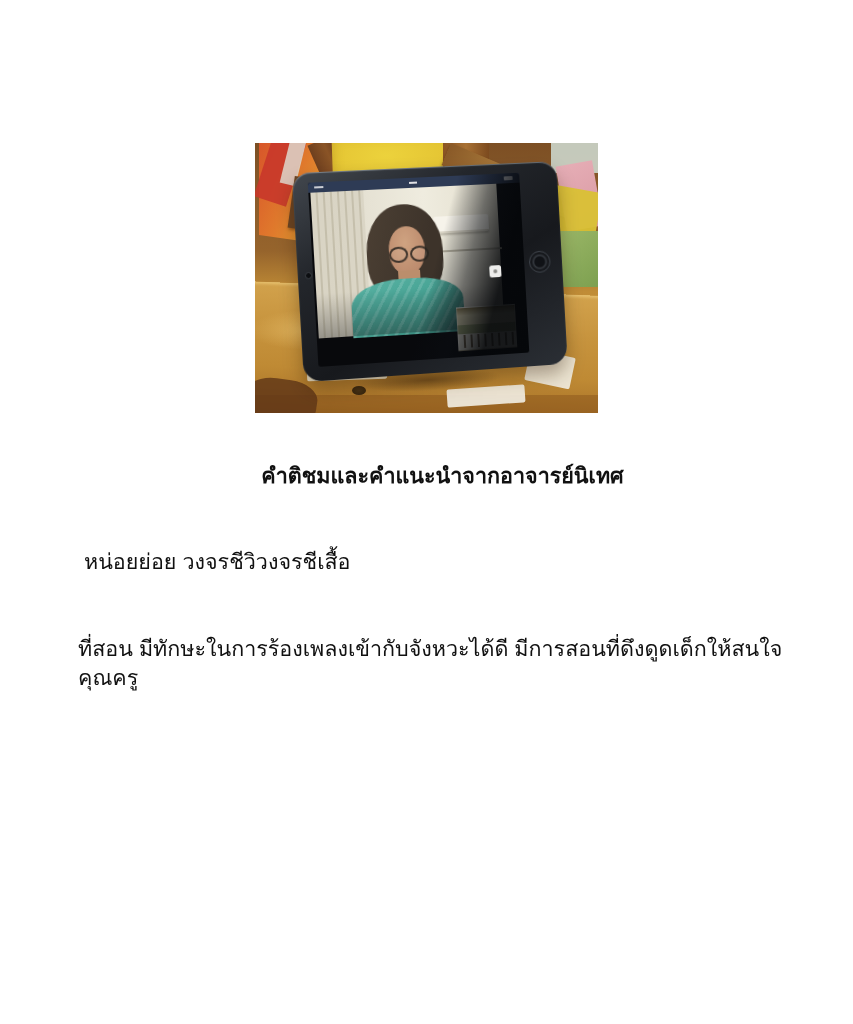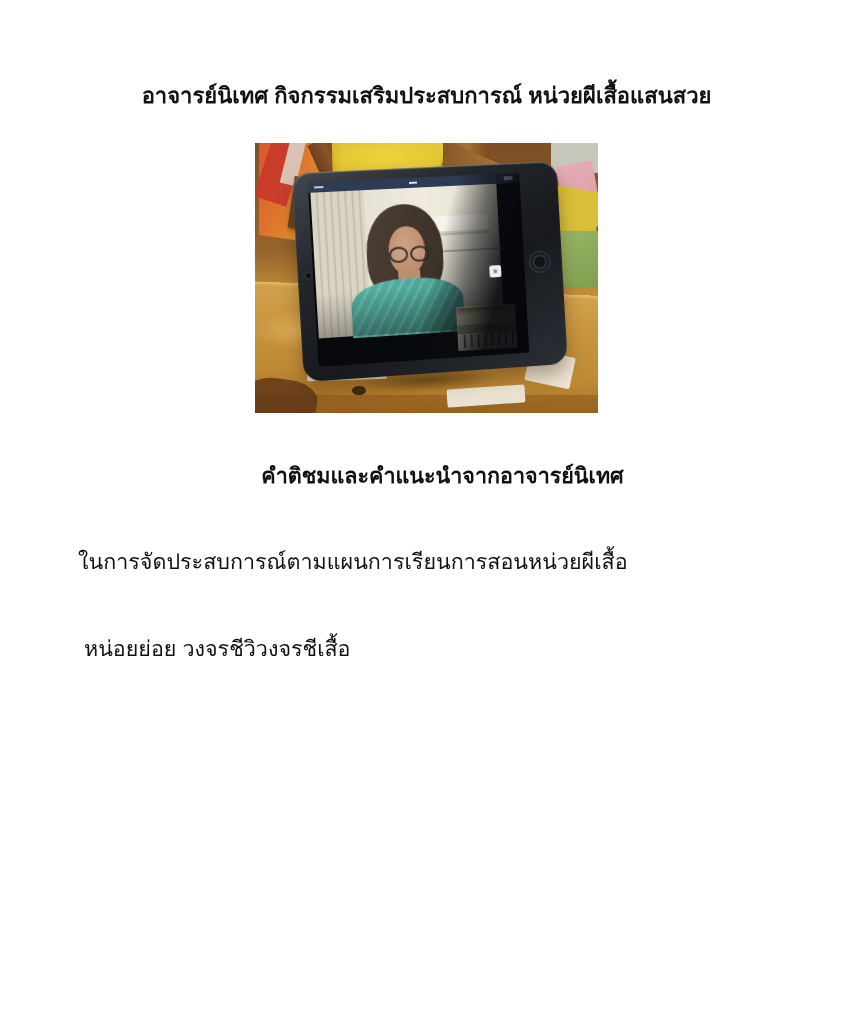--- a/index.html
+++ b/index.html
@@ -114,21 +114,20 @@
   .glare { left:0; top:0; width:212px; height:182px;
     background:linear-gradient(108deg, rgba(0,0,0,0) 55%, rgba(10,13,18,.55) 68%, rgba(5,7,10,.92) 82%); }
   .cam-flip { left:176px; top:92px; width:12px; height:12px; background:rgba(248,248,246,.95); border-radius:2.5px; }
   .cam-flip-dot { left:4px; top:4px; width:4px; height:4px; background:#8a8a86; border-radius:50%; }
 </style>
 </head>
 <body>
 
 <div class="page">
 
-  <div class="title">อาจารย์นิเทศ กิจกรรมเสริมประสบการณ์ หน่วยผีเสื้อแสนสวย</div>
 
   <figure class="photo" style="margin:0" aria-label="แท็บเล็ตตั้งบนโต๊ะไม้แสดงการประชุมทางวิดีโอกับอาจารย์นิเทศ">
     <div class="d-orange"></div>
     <div class="d-red"></div>
     <div class="d-white-stripe"></div>
     <div class="d-slat-dark"></div>
     <div class="d-plaque">
       <div class="d-plaque-mark"></div>
     </div>
     <div class="d-yellow"></div>
@@ -182,21 +181,21 @@
         </div>
       </div>
       <div class="front-cam"></div>
       <div class="home-btn"></div>
     </div>
   </figure>
 
   <div class="heading">คำติชมและคำแนะนำจากอาจารย์นิเทศ</div>
 
   <div class="comments">
-    <div>ในการจัดประสบการณ์ตามแผนการเรียนการสอนหน่วยผีเสื้อ</div>
     <div> หน่อยย่อย วงจรชีวิวงจรชีเสื้อ</div>
+    <div>ที่สอน มีทักษะในการร้องเพลงเข้ากับจังหวะได้ดี มีการสอนที่ดึงดูดเด็กให้สนใจคุณครู</div>
     
     
     
     
   </div>
 
 </div>
 
 </body></html>

